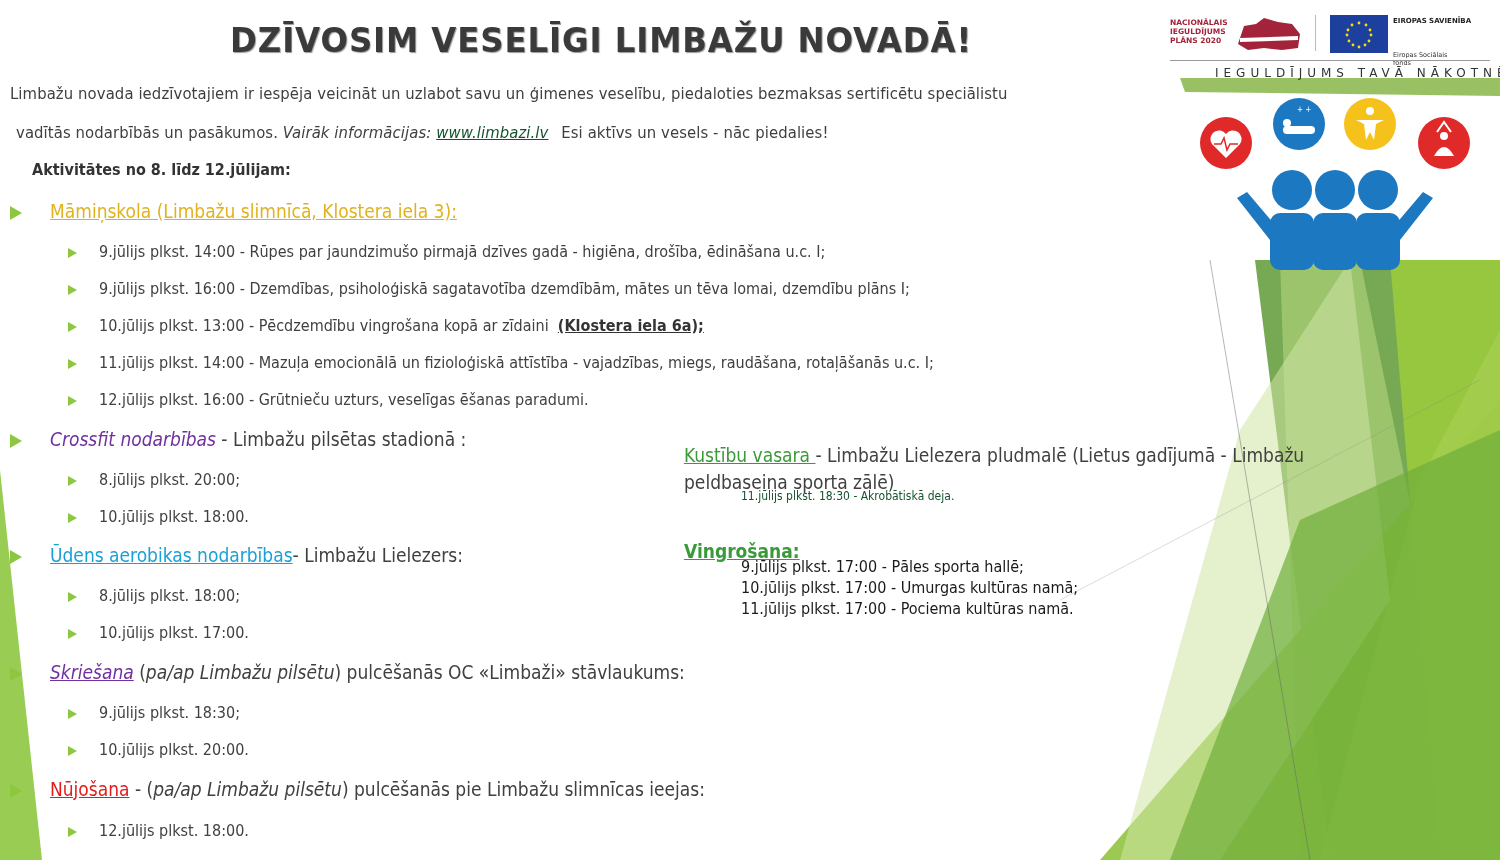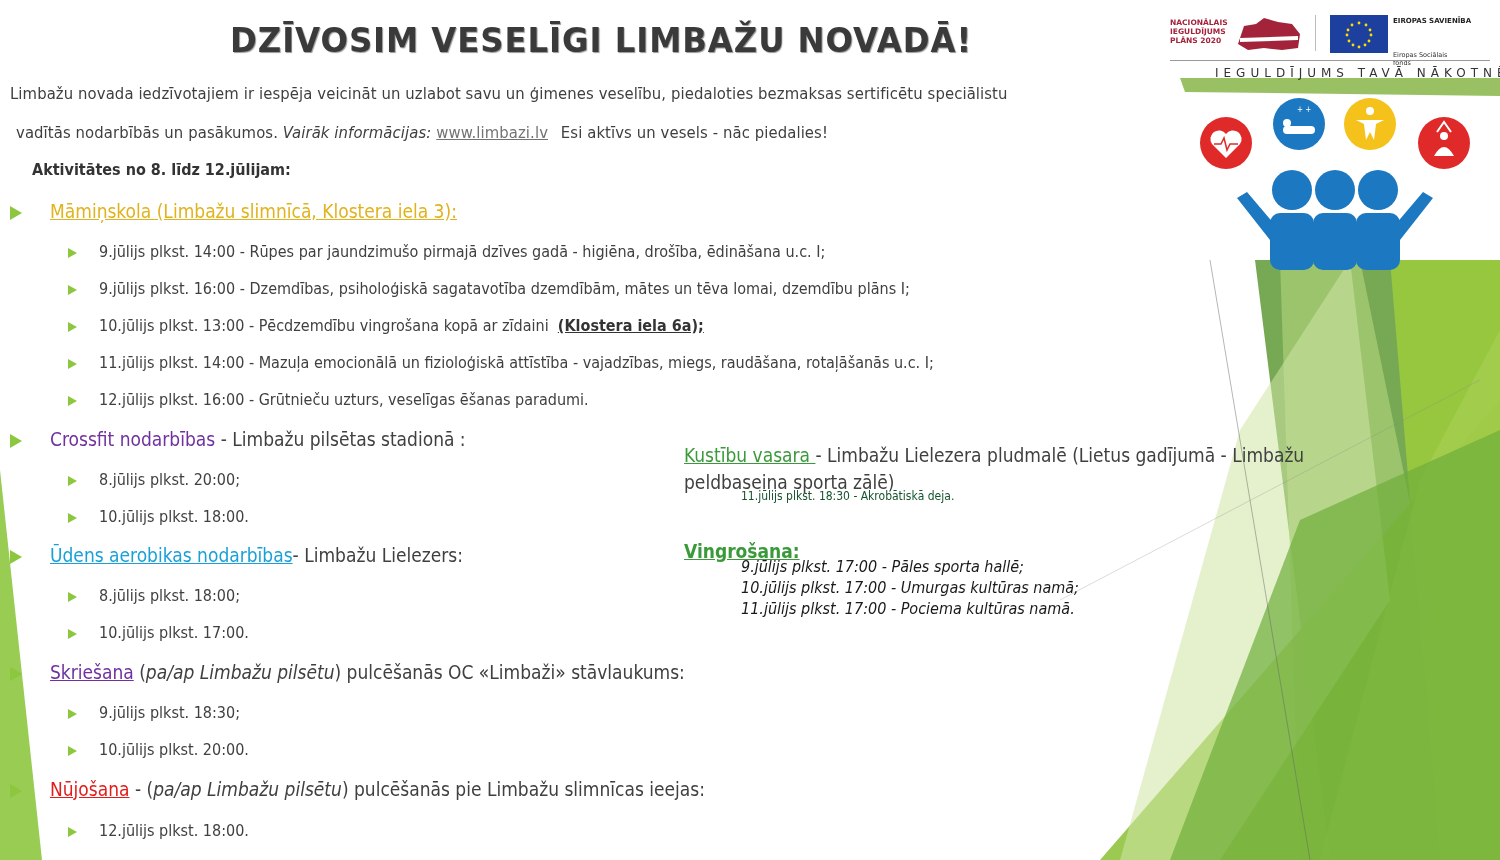--- a/index.html
+++ b/index.html
@@ -4,37 +4,37 @@
 <style>
   html, body { margin:0; padding:0; }
   body { width:1500px; height:860px; position:relative; overflow:hidden; background:#ffffff;
          font-family:"DejaVu Sans Condensed","DejaVu Sans", sans-serif; color:#404040; }
   .abs { position:absolute; }
   .bg-deco { position:absolute; left:0; top:0; width:1500px; height:860px; z-index:0; }
   .title { left:230px; top:20px; font-family:"DejaVu Sans", sans-serif; font-weight:bold; font-size:34px;
            color:#3a3a3a; letter-spacing:1px; white-space:nowrap; text-shadow:1px 1px 1px #999; transform:scaleX(0.95); transform-origin:left; z-index:2; }
   .intro { left:10px; font-size:16.5px; color:#3f3f3f; white-space:nowrap; z-index:2; letter-spacing:0.1px; }
   .intro .em { font-style:italic; }
-  .intro a { color:#737373; text-decoration:underline; }
+  .intro a { color:#14532d; text-decoration:underline; font-style:italic; }
   .subhead { left:16px; top:160px; font-size:16px; font-weight:bold; color:#333; z-index:2;margin-left:16px; }
   .l1 { position:absolute; left:10px; font-size:19px; color:#404040; white-space:nowrap; z-index:2; }
   .l1 .arrow, .l2 .arrow { display:inline-block; width:0; height:0; border-top:7px solid transparent; border-bottom:7px solid transparent; border-left:12px solid #8dc63f; vertical-align:middle; margin-right:28px; }
   .l2 { position:absolute; left:68px; font-size:16px; color:#404040; white-space:nowrap; z-index:2; }
   .l2 .arrow { border-top:5px solid transparent; border-bottom:5px solid transparent; border-left:9px solid #8dc63f; margin-right:22px; }
   .u { text-decoration:underline; }
   .c-yellow { color:#e0b21c;margin-top:47px; }
-  .c-purple { color:#7030a0; }
+  .c-purple { color:#7030a0;font-style:italic; }
   .c-blue { color:#1aa0d8; }
   .c-red { color:#e21b1b; }
   .c-green { color:#3a9a3a; }
   .it { font-style:italic; }
   .bold { font-weight:bold; }
   .rtext { position:absolute; font-size:19px; color:#404040; white-space:nowrap; z-index:2;margin-top:8px; }
   .rsmall { position:absolute; font-size:12px; color:#14532d; white-space:nowrap; z-index:2; }
-  .rdark { position:absolute; font-size:16px; color:#1a1a1a; white-space:nowrap; z-index:2;font-style:italic; }
+  .rdark { position:absolute; font-size:16px; color:#1a1a1a; white-space:nowrap; z-index:2; }
   .logo-box { position:absolute; left:1170px; top:10px; width:320px; height:70px; z-index:3; }
   .nap-text { position:absolute; left:0; top:8px; font-size:7.5px; line-height:9px; font-weight:bold; color:#a3243a; font-family:"DejaVu Sans", sans-serif; }
   .eu-flag { position:absolute; left:160px; top:5px; width:58px; height:38px; background:#1d3f9e; }
   .eu-text1 { position:absolute; left:223px; top:7px; font-size:7px; font-weight:bold; color:#222; font-family:"DejaVu Sans", sans-serif; }
   .eu-text2 { position:absolute; left:223px; top:20px; font-size:6.5px; line-height:8px; color:#333; font-family:"DejaVu Sans", sans-serif;margin-top:21px; }
   .divider-v { position:absolute; left:145px; top:5px; width:1px; height:36px; background:#bbb; }
   .divider-h { position:absolute; left:0; top:50px; width:320px; height:1px; background:#999; }
   .slogan { position:absolute; left:45px; top:56px; font-size:12px; letter-spacing:5px; color:#333; font-family:"DejaVu Sans", sans-serif; white-space:nowrap; }
   .illus { position:absolute; left:1185px; top:80px; width:315px; height:190px; z-index:3; }
 </style>

